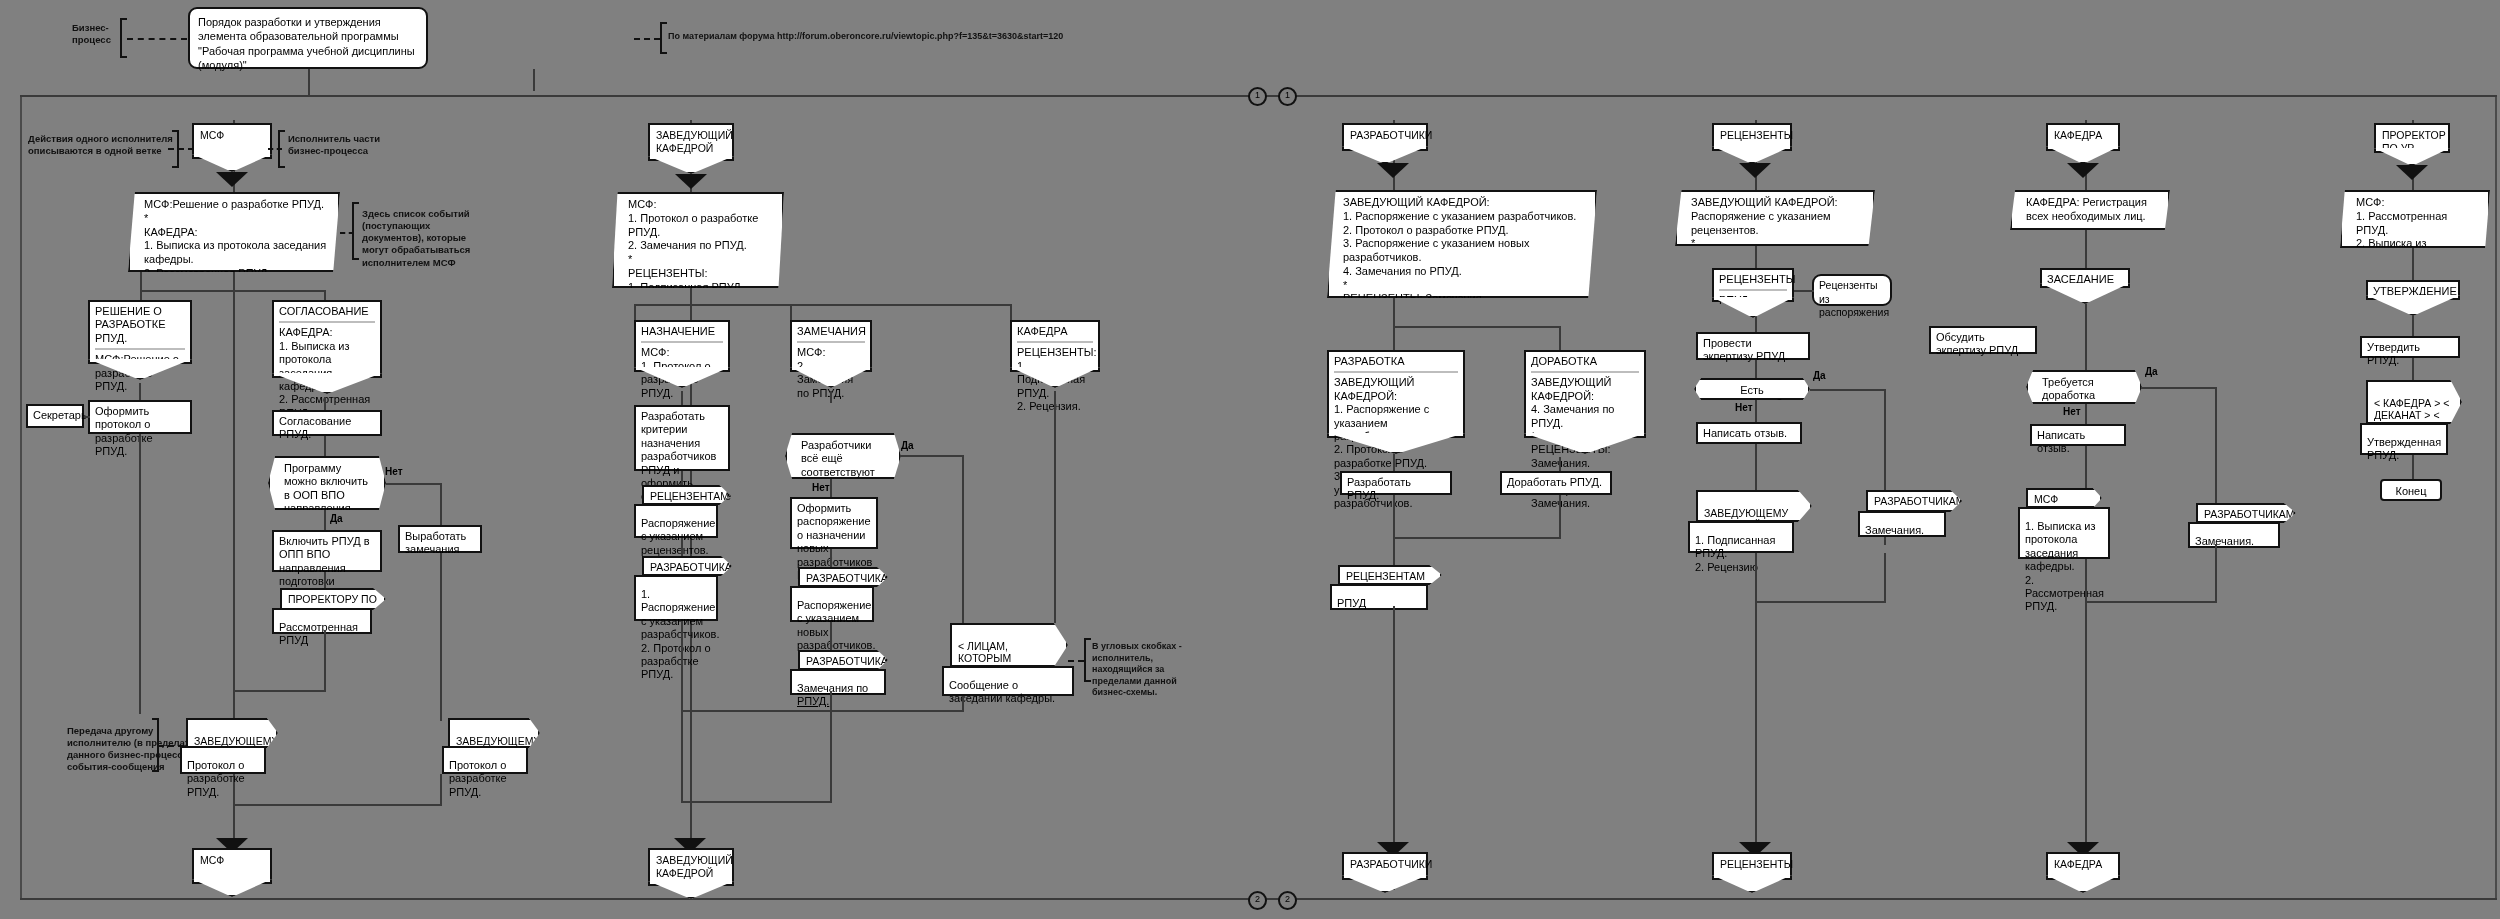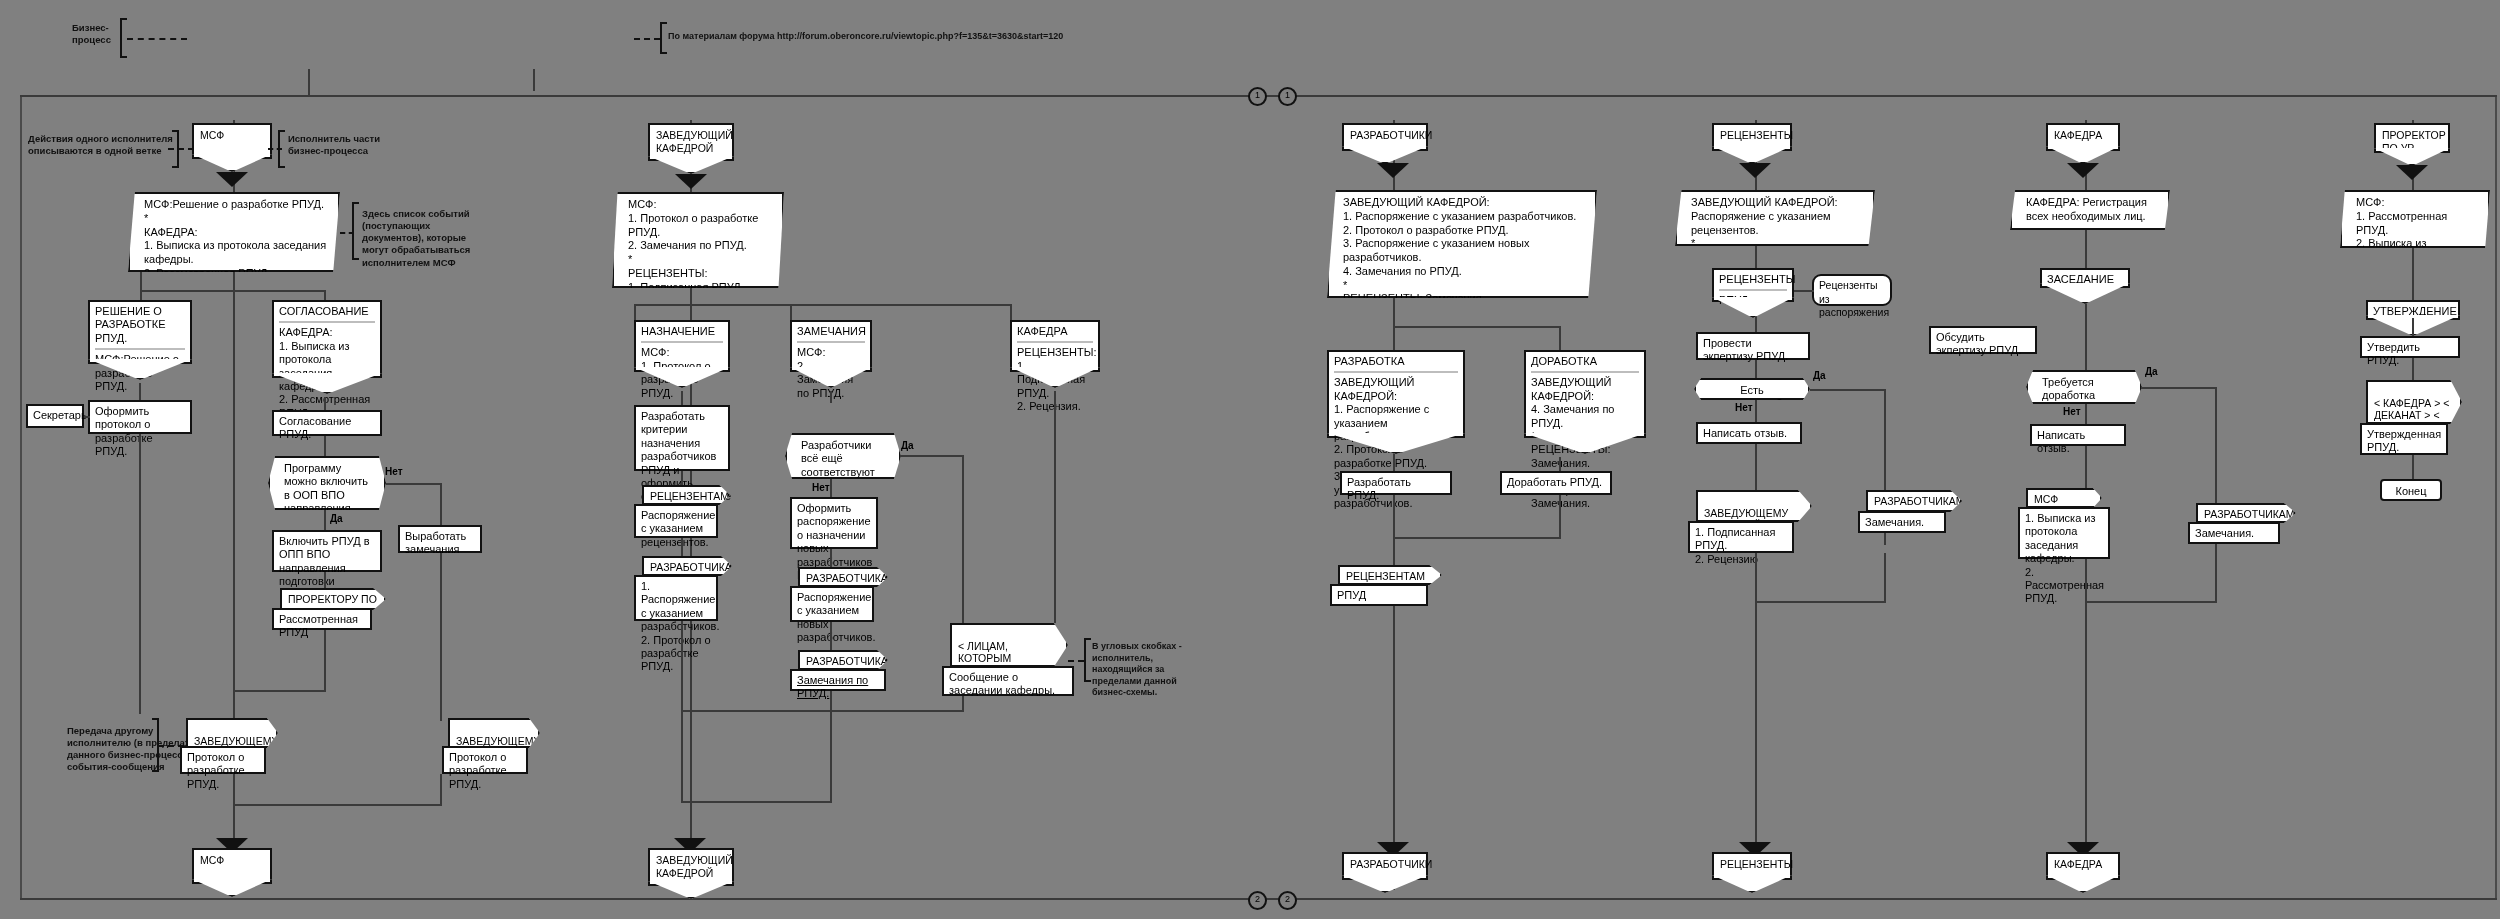--- a/index.html
+++ b/index.html
@@ -60,21 +60,21 @@
   
   .hex{position:absolute;background:#fff;border:2px solid #111;box-sizing:border-box;
        font-size:11px;line-height:1.22;padding:4px 14px;
        clip-path:polygon(6% 0,94% 0,100% 50%,94% 100%,6% 100%,0 50%);}
 
   
   .msg{position:absolute;background:#fff;border:2px solid #111;box-sizing:border-box;
        font-size:10.5px;line-height:1.2;padding:3px 6px;
        clip-path:polygon(0 0,88% 0,100% 50%,88% 100%,0 100%);}
   .msgbody{position:absolute;background:#fff;border:2px solid #111;box-sizing:border-box;
-       font-size:11px;line-height:1.22;padding:3px 5px;}
+       font-size:11px;line-height:1.22;padding:11px 5px;}
 
   
   .term{position:absolute;background:#fff;border:2px solid #111;border-radius:4px;
         box-sizing:border-box;font-size:11px;text-align:center;padding:4px 6px;}
 
   .lbl{position:absolute;font-size:10px;font-weight:bold;color:#000;}
 
   
   .pagecirc{position:absolute;width:15px;height:15px;border:2px solid #111;border-radius:50%;
       background:#808080;font-size:9px;text-align:center;line-height:13px;color:#000;}
@@ -88,20 +88,21 @@
   <div class="lane" style="left:20px;top:95px;height:805px;"></div>
   <div class="lane" style="left:2495px;top:95px;height:805px;"></div>
   <div class="ln lnh" style="left:20px;top:95px;width:2477px;"></div>
   <div class="ln lnh" style="left:20px;top:898px;width:2477px;"></div>
 
   <div class="anno" style="left:72px;top:22px;width:50px;white-space:pre-line;">Бизнес-
 процесс</div>
   <div class="brk l" style="left:120px;top:18px;height:40px;"></div>
   <div class="dash" style="left:127px;top:38px;width:60px;"></div>
 
+  <div class="bubble" style="left:188px;top:7px;width:240px;height:62px;font-size:11px;">Порядок разработки и утверждения элемента образовательной программы "Рабочая программа учебной дисциплины (модуля)"</div>
 
 
   <div class="dash" style="left:634px;top:38px;width:26px;"></div>
 
   <div class="brk l" style="left:660px;top:22px;height:32px;"></div>
   <div class="anno small" style="left:668px;top:31px;width:420px;font-weight:bold;">По материалам форума http://forum.oberoncore.ru/viewtopic.php?f=135&amp;t=3630&amp;start=120</div>
 
   <div class="ln lnv" style="left:308px;top:69px;height:28px;"></div>
   <div class="ln lnv" style="left:533px;top:69px;height:22px;"></div>
   <div class="ln lnv" style="left:233px;top:120px;height:770px;"></div>
@@ -510,21 +511,21 @@
   <div class="role" style="left:2374px;top:123px;width:76px;height:30px;">
     <span style="white-space:pre-line;">ПРОРЕКТОР ПО УР</span>
   </div>
   <div class="blkarrow" style="left:2396px;top:165px;"></div>
 
   <div class="para" style="left:2340px;top:190px;width:150px;height:58px;white-space:pre-line;">МСФ:
 1. Рассмотренная РПУД.
 2. Выписка из протокола о включении РПУД в ООП ВПО направления подготовки.</div>
   <div class="ln lnv" style="left:2412px;top:248px;height:32px;"></div>
 
-  <div class="evt" style="left:2366px;top:280px;width:94px;height:20px;margin-top:20px;">
+  <div class="evt" style="left:2366px;top:280px;width:94px;height:20px;">
     <div>УТВЕРЖДЕНИЕ</div>
   </div>
   <div class="ln lnv" style="left:2412px;top:318px;height:18px;"></div>
   <div class="node" style="left:2360px;top:336px;width:100px;height:22px;">
     <span>Утвердить РПУД.</span>
   </div>
   <div class="ln lnv" style="left:2412px;top:358px;height:22px;"></div>
 
   <div class="msg" style="left:2366px;top:380px;width:96px;height:44px;line-height:1.15;white-space:pre-line;">
     <span>&lt; КАФЕДРА &gt; &lt; ДЕКАНАТ &gt; &lt; УЧЕБНОЕ УПРАВЛЕНИЕ &gt;</span>

